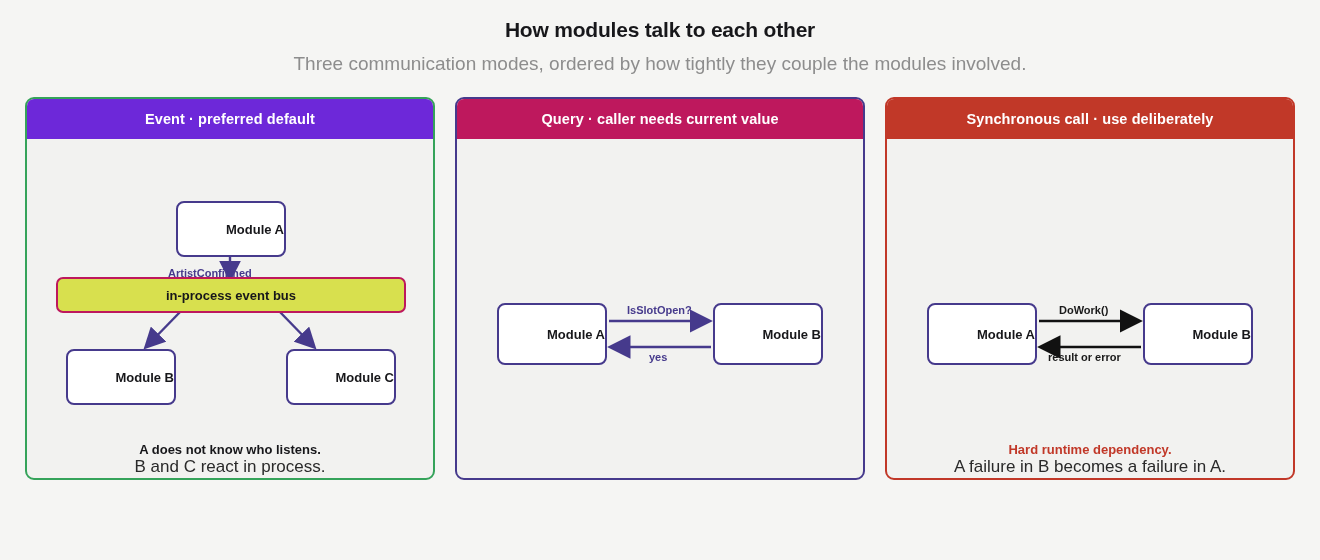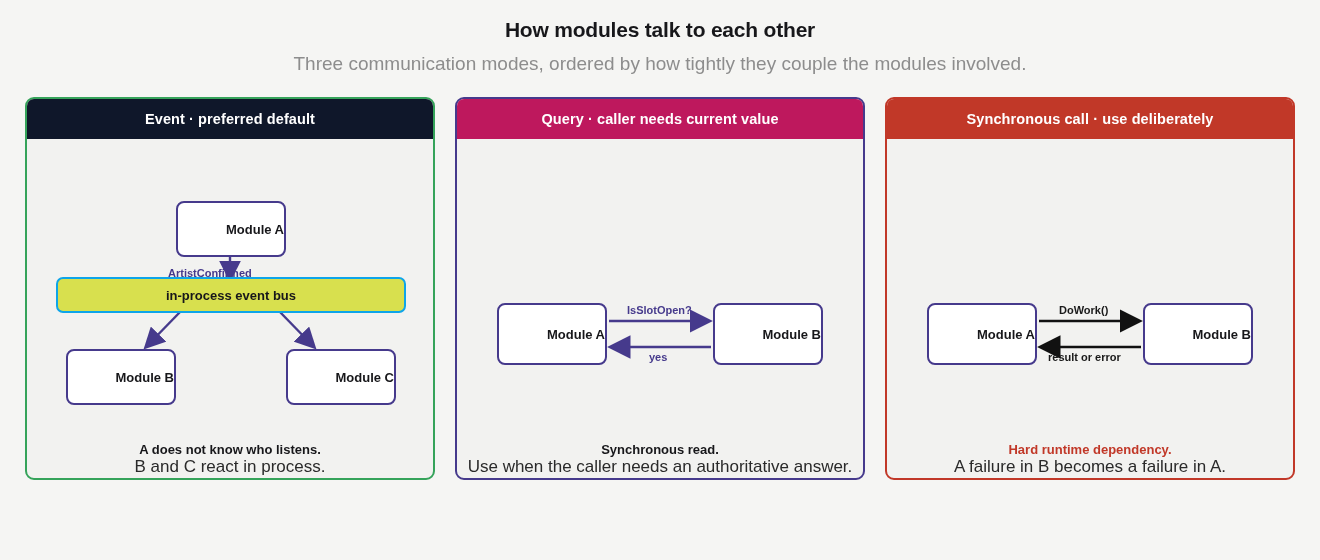--- a/index.html
+++ b/index.html
@@ -34,39 +34,39 @@
   .panel.p1 { left: 25px; border-color: #35a35a; }
   .panel.p2 { left: 455px; border-color: #463a8c; }
   .panel.p3 { left: 885px; border-color: #c13828; }
 
   .panel-header {
     height: 40px; width: 100%;
     display: flex; align-items: center; justify-content: center;
     color: #ffffff; font-size: 14.5px; font-weight: bold;
     letter-spacing: 0.1px;
   }
-  .p1 .panel-header { background: #0f172a; }
+  .p1 .panel-header { background: #6d28d9; }
   .p2 .panel-header { background: #be185d; }
   .p3 .panel-header { background: #c13828; }
 
   .panel-body { position: relative; width: 100%; height: 341px; }
 
   
   .node {
     position: absolute;
     background: #ffffff;
     border: 2px solid #463a8c;
     border-radius: 8px;
     display: flex; align-items: center; justify-content: flex-end;
     font-size: 13px; font-weight: bold; color: #17171a;
   }
   .bus {
     position: absolute;
     background: #d8e04e;
-    border: 2px solid #0ea5e9;
+    border: 2px solid #be185d;
     border-radius: 7px;
     display: flex; align-items: center; justify-content: center;
     font-size: 13px; font-weight: bold; color: #17171a;
   }
 
   .edge-label {
     position: absolute;
     font-size: 11px; font-weight: bold;
     white-space: nowrap;
   }
@@ -160,24 +160,20 @@
       </div>
 
       <div class="node" style="left:256px; top:164px; width:110px; height:62px;">
         <span>Module B</span>
       </div>
 
       <div class="edge-label purple" style="left:170px; top:165px;">IsSlotOpen?</div>
 
       <div class="edge-label purple" style="left:192px; top:212px;">yes</div>
 
-      <div class="caption" style="top:302px;">
-        <div class="c1">Synchronous read.</div>
-        <div class="c2">Use when the caller needs an authoritative answer.</div>
-      </div>
 
     </div>
   </div>
 
   <div class="panel p3">
     <div class="panel-header">Synchronous call · use deliberately</div>
     <div class="panel-body">
 
       <svg class="edges" viewBox="0 0 406 341">
         <defs>

